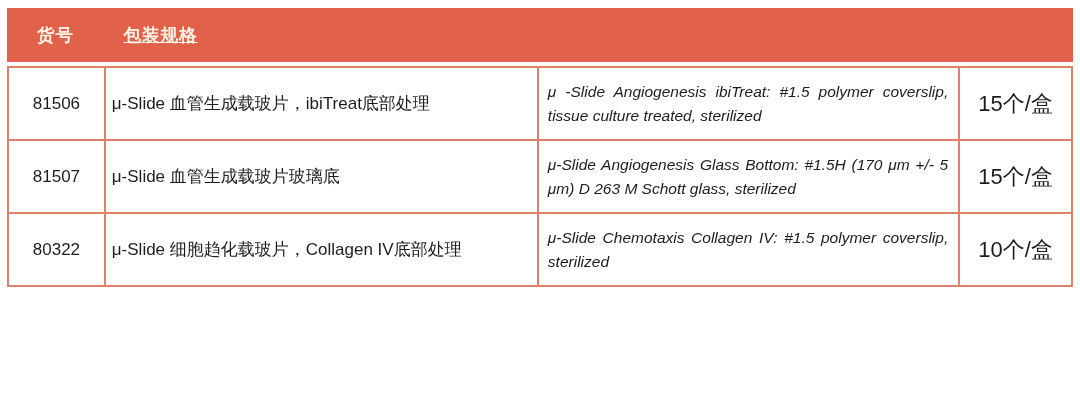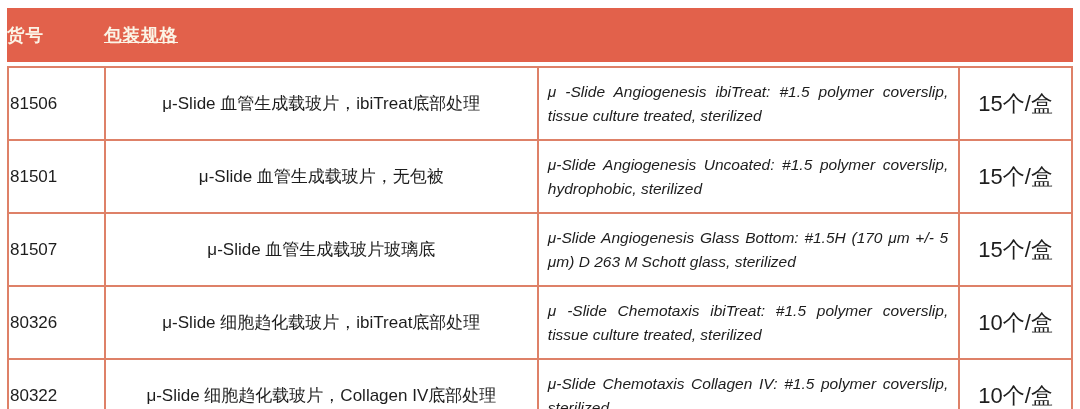--- a/index.html
+++ b/index.html
@@ -19,37 +19,37 @@
   .page{padding:8px 7px 0 7px;}
   
   .header-bar{
     display:flex;height:54px;align-items:center;
     background:var(--header-bg);
     color:var(--header-text);
     font-weight:bold;font-size:17.5px;
     letter-spacing:1px;
     margin-bottom:4px;
   }
-  .hcell{}
+  .hcell{text-align:center;}
   .w-code{width:9.1%;}
   .w-name{width:40.7%;}
   .w-desc{width:39.6%;}
   .w-pack{width:10.6%;text-decoration:underline;}
   
   table.products{
     width:100%;border-collapse:collapse;table-layout:fixed;
   }
   table.products td{
     border:2px solid var(--border-color);
     height:63px;
     vertical-align:middle;
     background:#ffffff;
   }
-  td.code{font-size:17px;}
-  td.name{text-align:center;font-size:17px;padding:0 6px;border-radius:30px;}
+  td.code{text-align:center;font-size:17px;}
+  td.name{text-align:left;font-size:17px;padding:0 6px;border-radius:30px;}
   td.desc{
     font-size:15.5px;line-height:1.5;
     text-align:justify;
     padding:4px 10px 4px 9px;
     font-style:italic;
   }
   td.pack{text-align:center;font-size:22px;}
 </style>
 </head>
 <body>
@@ -69,40 +69,28 @@
         <col class="w-pack">
     </colgroup>
     <tbody id="rows">
     <tr>
       <td class="code">81506</td>
       <td class="name">μ-Slide 血管生成载玻片，ibiTreat底部处理</td>
       <td class="desc">μ -Slide Angiogenesis ibiTreat: #1.5 polymer coverslip, tissue culture treated, sterilized</td>
       <td class="pack">15个/盒</td>
     </tr>
 
-    <tr>
-      <td class="code">81501</td>
-      <td class="name">μ-Slide 血管生成载玻片，无包被</td>
-      <td class="desc">μ-Slide Angiogenesis Uncoated: #1.5 polymer coverslip, hydrophobic, sterilized</td>
-      <td class="pack">15个/盒</td>
-    </tr>
 
     <tr>
       <td class="code">81507</td>
       <td class="name">μ-Slide 血管生成载玻片玻璃底</td>
       <td class="desc">μ-Slide Angiogenesis Glass Bottom: #1.5H (170 μm +/- 5 μm) D 263 M Schott glass, sterilized</td>
       <td class="pack">15个/盒</td>
     </tr>
 
-    <tr>
-      <td class="code">80326</td>
-      <td class="name">μ-Slide 细胞趋化载玻片，ibiTreat底部处理</td>
-      <td class="desc">μ -Slide Chemotaxis ibiTreat: #1.5 polymer coverslip, tissue culture treated, sterilized</td>
-      <td class="pack">10个/盒</td>
-    </tr>
 
     <tr>
       <td class="code">80322</td>
       <td class="name">μ-Slide 细胞趋化载玻片，Collagen IV底部处理</td>
       <td class="desc">μ-Slide Chemotaxis Collagen IV: #1.5 polymer coverslip, sterilized</td>
       <td class="pack">10个/盒</td>
     </tr>
   </tbody>
   </table>
 

